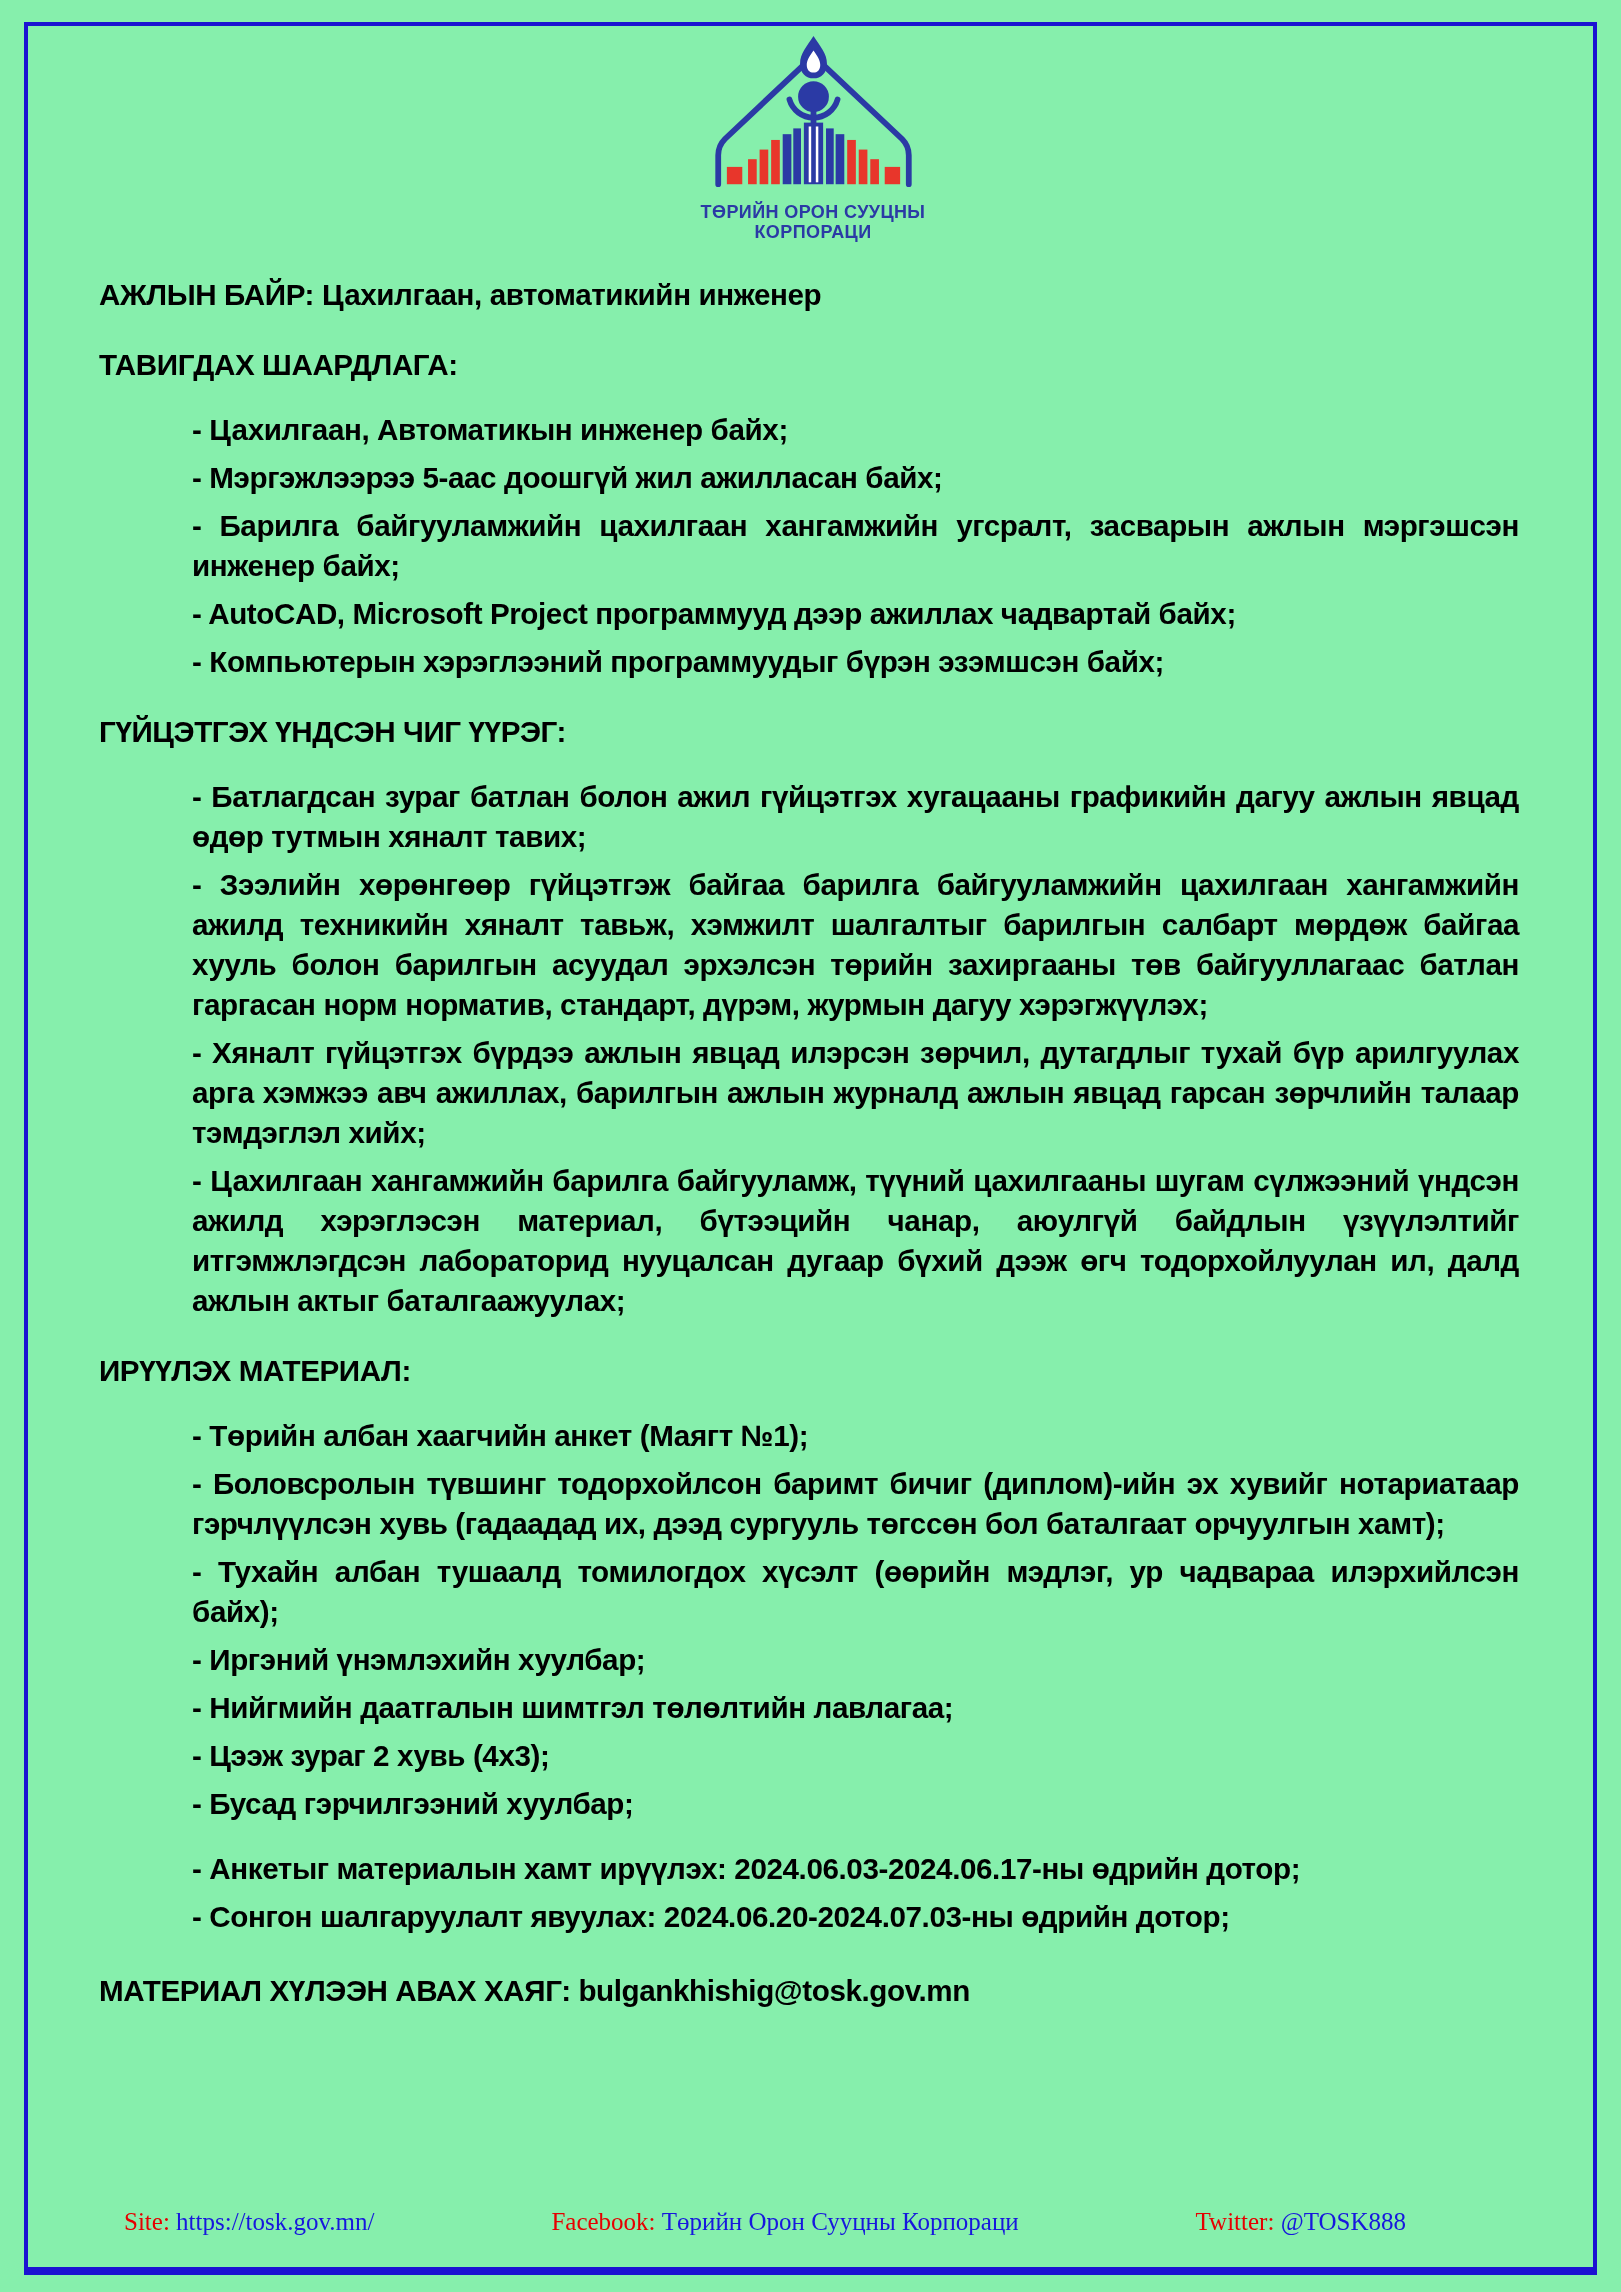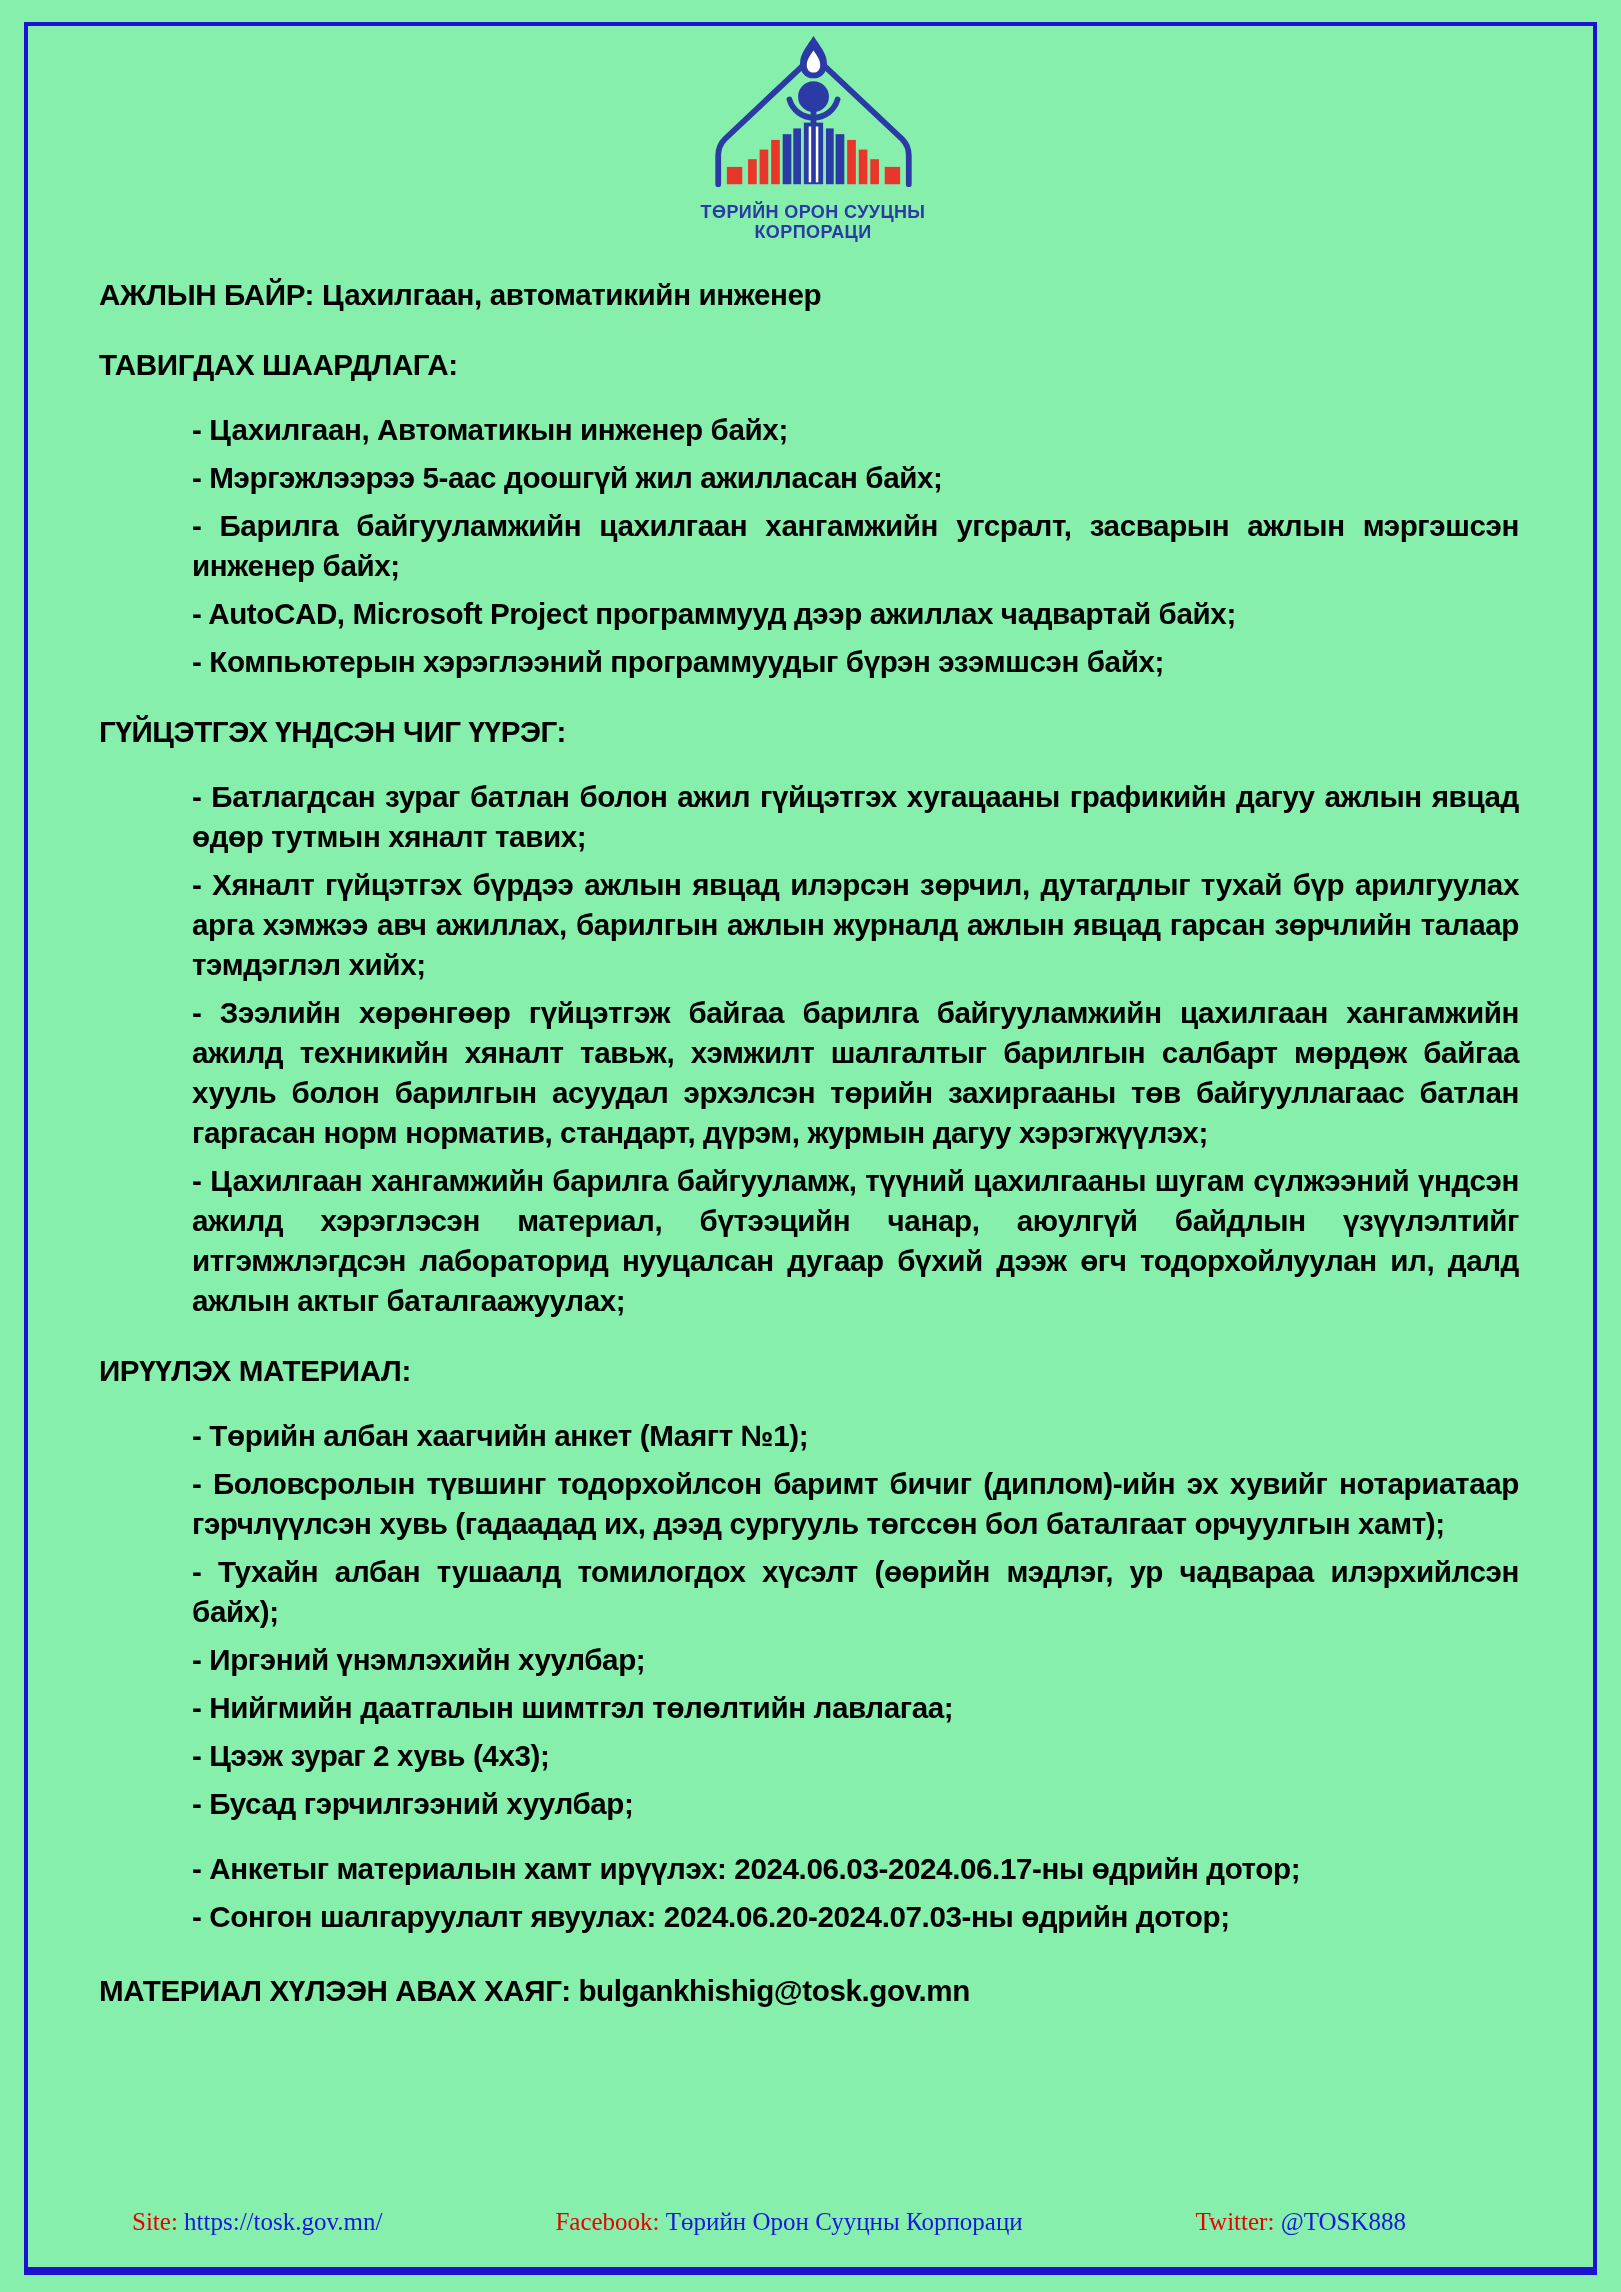--- a/index.html
+++ b/index.html
@@ -24,21 +24,21 @@
 
   .job-line { margin:32px 0 0 0; }
 
   h2.sec { font-size:29.6px; line-height:40px; margin:30px 0 0 0; font-weight:bold; }
   .items { margin-top:25px; padding-left:85px; }
   .items p { margin:8px; text-align:justify; }
   .contact-line { margin:34px 0 0 0; }
 
   
   .footer {
-    position:absolute; left:132px; right:215px; bottom:57px;
+    position:absolute; left:124px; right:215px; bottom:57px;
     display:flex; justify-content:space-between; align-items:baseline;
     font-family:"Liberation Serif", serif; font-weight:normal; font-size:25px; letter-spacing:0;
   }
   .f-label { color:#e60000; }
   .f-value { color:#1717dd; }
 </style>
 </head>
 <body>
 
 <div class="page">
@@ -99,22 +99,22 @@
         <p>- Барилга байгууламжийн цахилгаан хангамжийн угсралт, засварын ажлын мэргэшсэн инженер байх;</p>
         <p>- AutoCAD, Microsoft Project программууд дээр ажиллах чадвартай байх;</p>
         <p>- Компьютерын хэрэглээний программуудыг бүрэн эзэмшсэн байх;</p>
       </div>
     </section>
 
     <section>
       <h2 class="sec">ГҮЙЦЭТГЭХ ҮНДСЭН ЧИГ ҮҮРЭГ:</h2>
       <div class="items">
         <p>- Батлагдсан зураг батлан болон ажил гүйцэтгэх хугацааны графикийн дагуу ажлын явцад өдөр тутмын хяналт тавих;</p>
+        <p>- Зээлийн хөрөнгөөр гүйцэтгэж байгаа барилга байгууламжийн цахилгаан хангамжийн ажилд техникийн хяналт тавьж, хэмжилт шалгалтыг барилгын салбарт мөрдөж байгаа хууль болон барилгын асуудал эрхэлсэн төрийн захиргааны төв байгууллагаас батлан гаргасан норм норматив, стандарт, дүрэм, журмын дагуу хэрэгжүүлэх;</p>
         <p>- Хяналт гүйцэтгэх бүрдээ ажлын явцад илэрсэн зөрчил, дутагдлыг тухай бүр арилгуулах арга хэмжээ авч ажиллах, барилгын ажлын журналд ажлын явцад гарсан зөрчлийн талаар тэмдэглэл хийх;</p>
-        <p>- Зээлийн хөрөнгөөр гүйцэтгэж байгаа барилга байгууламжийн цахилгаан хангамжийн ажилд техникийн хяналт тавьж, хэмжилт шалгалтыг барилгын салбарт мөрдөж байгаа хууль болон барилгын асуудал эрхэлсэн төрийн захиргааны төв байгууллагаас батлан гаргасан норм норматив, стандарт, дүрэм, журмын дагуу хэрэгжүүлэх;</p>
         <p>- Цахилгаан хангамжийн барилга байгууламж, түүний цахилгааны шугам сүлжээний үндсэн ажилд хэрэглэсэн материал, бүтээцийн чанар, аюулгүй байдлын үзүүлэлтийг итгэмжлэгдсэн лабораторид нууцалсан дугаар бүхий дээж өгч тодорхойлуулан ил, далд ажлын актыг баталгаажуулах;</p>
       </div>
     </section>
 
     <section>
       <h2 class="sec">ИРҮҮЛЭХ МАТЕРИАЛ:</h2>
       <div class="items">
         <p>- Төрийн албан хаагчийн анкет (Маягт №1);</p>
         <p>- Боловсролын түвшинг тодорхойлсон баримт бичиг (диплом)-ийн эх хувийг нотариатаар гэрчлүүлсэн хувь (гадаадад их, дээд сургууль төгссөн бол баталгаат орчуулгын хамт);</p>
         <p>- Тухайн албан тушаалд томилогдох хүсэлт (өөрийн мэдлэг, ур чадвараа илэрхийлсэн байх);</p>

